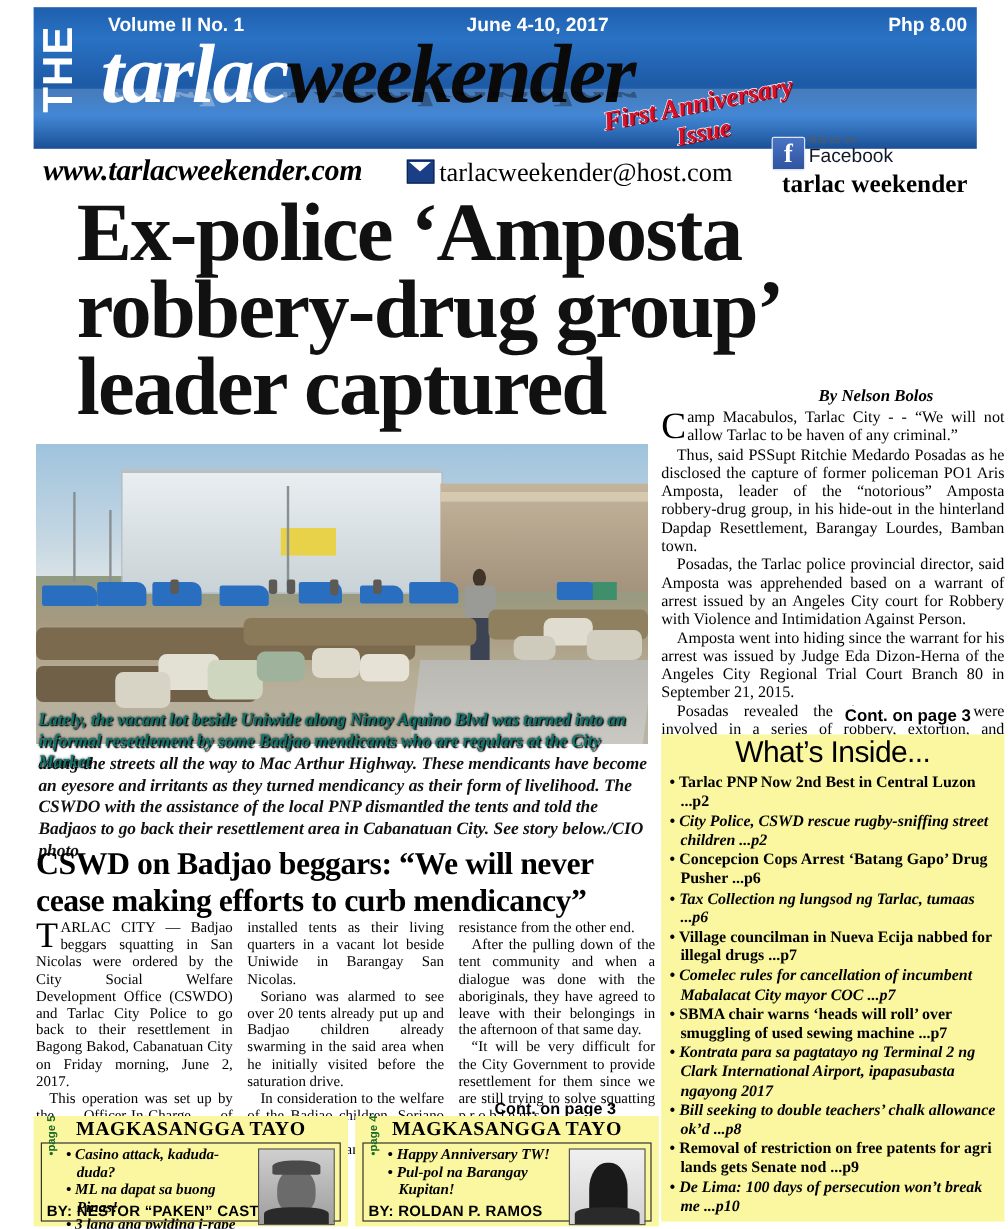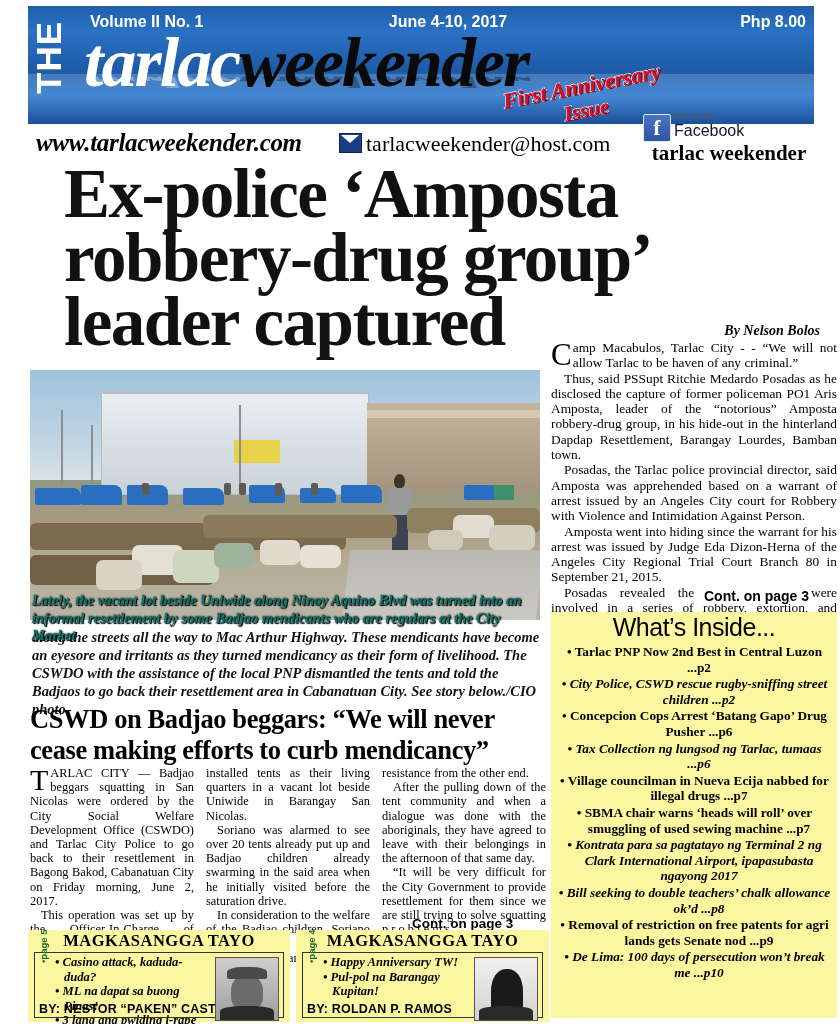--- a/index.html
+++ b/index.html
@@ -151,21 +151,21 @@
     font-style:italic;font-weight:bold;font-size:14.5px;line-height:17.5px;
     color:#0f766e;text-shadow:0 0 2px #000,1px 1px 1px #000;
   }
   .caption-below{
     position:absolute;left:32px;top:628px;width:508px;
     font-style:italic;font-weight:bold;font-size:14.5px;line-height:18px;color:#111;
   }
 
   
   .byline{
-    position:absolute;left:640px;top:323px;width:180px;text-align:right;
+    position:absolute;left:640px;top:323px;width:180px;text-align:center;
     font-weight:bold;font-style:italic;font-size:14px;line-height:16px;
   }
   .rcol{
     position:absolute;left:551px;top:340px;width:286px;
     font-size:13.4px;line-height:15.3px;text-align:justify;
   }
   .rcol p{margin:0;text-indent:13px;}
   .rcol p.first{text-indent:0;}
   .dropC{
     float:left;font-size:31px;line-height:25px;font-weight:normal;
@@ -182,21 +182,21 @@
     position:absolute;left:551px;top:612px;width:286px;height:406px;
     background:#fbf7a0;
   }
   .inside-title{
     text-align:center;font-family:"Liberation Sans",sans-serif;
     font-size:25px;line-height:27px;padding-top:2px;letter-spacing:-.5px;
   }
   .inside ul{list-style:none;margin:0;padding:3px 6px 0 4px;}
   .inside li{
     font-size:13.3px;line-height:15.6px;margin:0 0 1px 0;
-    padding-left:12px;text-indent:-9px;text-align:center;
+    padding-left:12px;text-indent:-9px;
   }
   .inside li.b{font-weight:bold;}
   .inside li.i{font-weight:bold;font-style:italic;}
   .inside li:before{content:"• ";}
 
   
   .subhead{
     position:absolute;left:30px;top:704px;width:515px;
     font-weight:bold;font-size:26.5px;line-height:31px;letter-spacing:-.4px;
   }
@@ -377,20 +377,21 @@
   <div class="cont1">Cont. on page 3</div>
 
   <div class="inside">
     <div class="inside-title">What’s Inside...</div>
     <ul id="inside-list">
         <li class="b">Tarlac PNP Now 2nd Best in Central Luzon  ...p2</li>
         <li class="i">City Police, CSWD rescue rugby-sniffing street children   ...p2</li>
         <li class="b">Concepcion Cops Arrest ‘Batang Gapo’ Drug Pusher   ...p6</li>
         <li class="i">Tax Collection ng lungsod ng Tarlac, tumaas ...p6</li>
         <li class="b">Village councilman in Nueva Ecija nabbed for illegal drugs   ...p7</li>
+        <li class="i">Comelec rules for cancellation of incumbent Mabalacat City mayor COC   ...p7</li>
         <li class="b">SBMA chair warns ‘heads will roll’ over smuggling of used sewing machine   ...p7</li>
         <li class="i">Kontrata para sa pagtatayo ng Terminal 2 ng Clark International Airport, ipapasubasta ngayong 2017</li>
         <li class="i">Bill seeking to double teachers’ chalk allowance ok’d   ...p8</li>
         <li class="b">Removal of restriction on free patents for agri lands gets Senate nod   ...p9</li>
         <li class="i">De Lima: 100 days of persecution won’t break me   ...p10</li>
       </ul>
   </div>
 
   <div class="subhead">
     <div>CSWD on Badjao beggars: “We will never</div>

